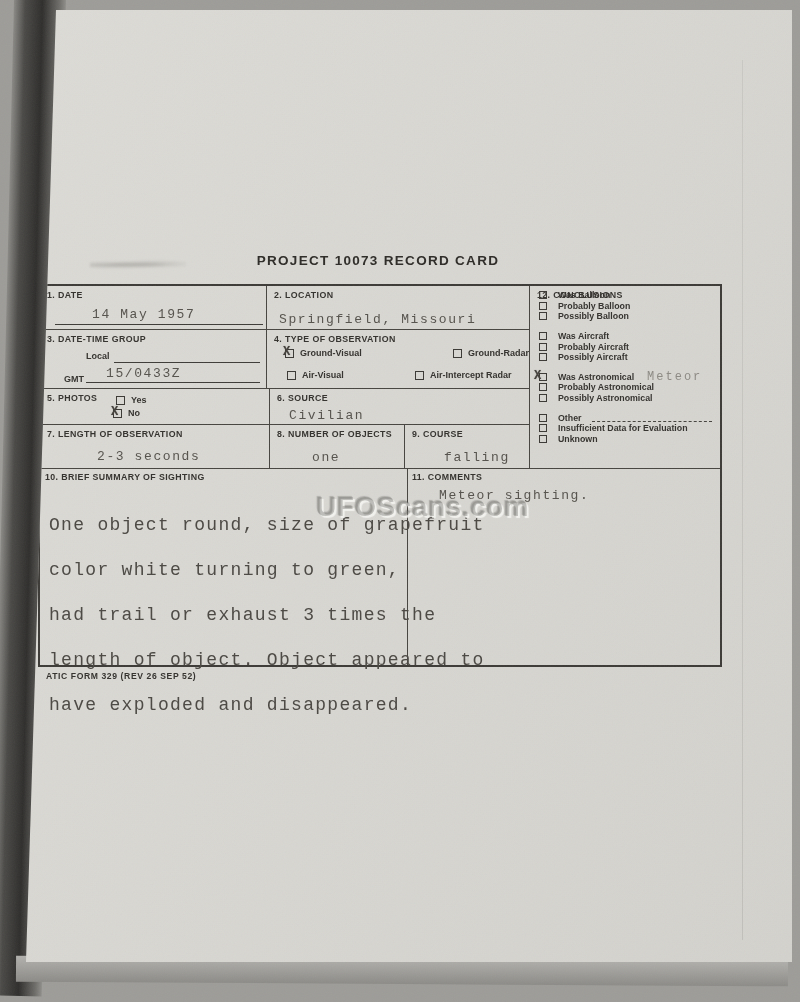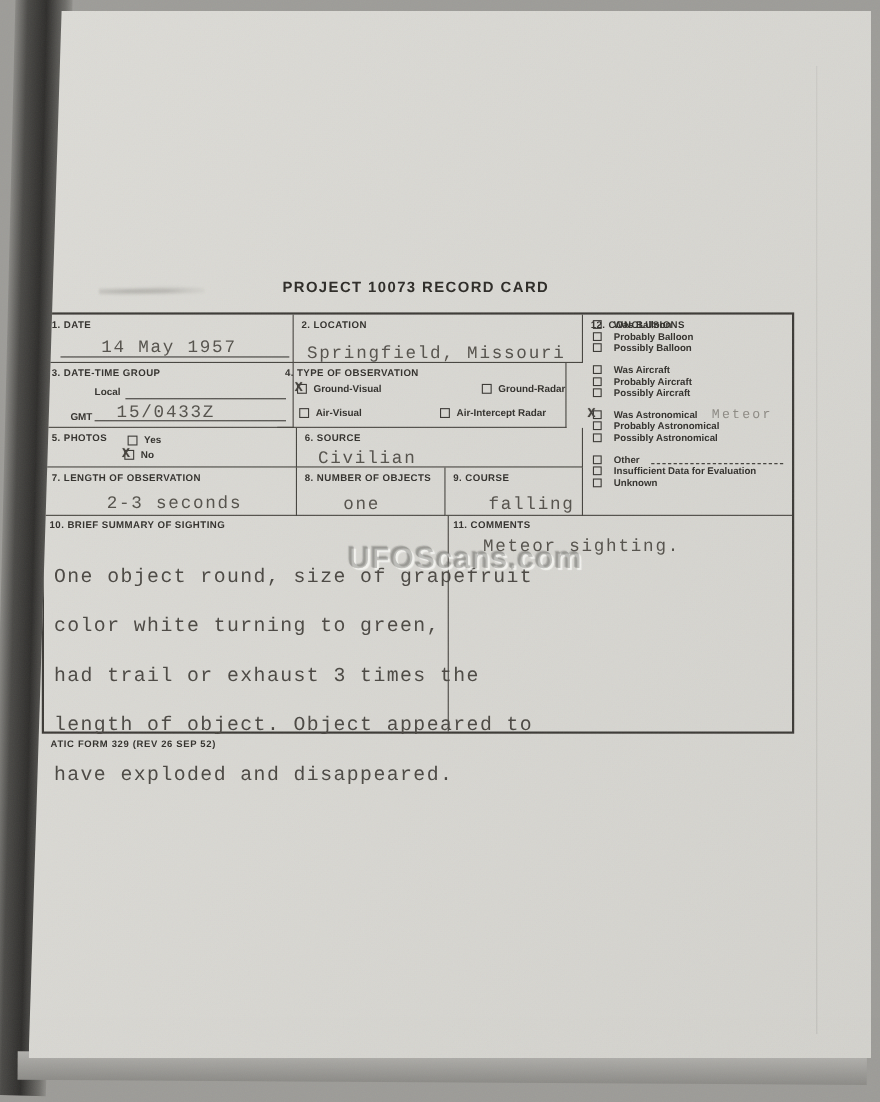--- a/index.html
+++ b/index.html
@@ -25,21 +25,21 @@
   .title{position:absolute;left:12px;top:243px;width:680px;margin:0;text-align:center;
     font-size:13.5px;font-weight:bold;letter-spacing:1.3px;color:#2d2b27;}
 
   .card{position:absolute;left:12px;top:274px;width:680px;height:379px;border:2px solid #3c3a36;}
   .cell{position:absolute;box-sizing:border-box;}
   .br{border-right:1.5px solid #46443f;}
   .bb{border-bottom:1.5px solid #46443f;}
 
   .lbl{position:absolute;left:7px;top:4px;font-size:8.8px;font-weight:bold;letter-spacing:.4px;
     color:#33312d;white-space:nowrap;}
-  .tw{position:absolute;font-family:"Liberation Mono",monospace;font-size:16px;letter-spacing:1.6px;
+  .tw{position:absolute;font-family:"Liberation Mono",monospace;font-size:13px;letter-spacing:1.6px;
     color:#55524c;white-space:pre;}
   .uline{position:absolute;border-bottom:1.3px solid #3d3b37;height:0;}
 
   .opt{position:absolute;display:flex;align-items:center;gap:6px;font-size:9px;font-weight:bold;
     color:#33312d;white-space:nowrap;}
   .box{position:relative;display:inline-block;width:7px;height:7px;border:1.3px solid #3a3834;flex:0 0 auto;}
   .mark{position:absolute;left:-3px;top:-5px;font-family:"Liberation Mono",monospace;font-size:12px;
     font-weight:bold;color:#44413c;letter-spacing:0;text-shadow:0 0 1px rgba(60,58,54,.6);}
 
   .concl-list{position:absolute;left:9px;top:4px;right:5px;}
@@ -95,21 +95,21 @@
           <span>Local</span>
         </div>
         <div class="uline" style="left:74px;top:32px;width:146px;"></div>
         <div class="opt" style="left:24px;top:44px;">
           <span>GMT</span>
         </div>
         <div class="tw" style="left:66px;top:36px;">15/0433Z</div>
         <div class="uline" style="left:46px;top:52px;width:174px;"></div>
       </div>
 
-      <div class="cell br bb" style="left:212px;top:44px;width:263px;height:59px;">
+      <div class="cell br bb" style="left:227px;top:44px;width:263px;height:59px;">
         <div class="lbl">4. TYPE OF OBSERVATION</div>
         <div class="opt" style="left:18px;top:18px;">
           <span class="box">
               <span class="mark">X</span>
             </span>
           <span>Ground-Visual</span>
         </div>
         <div class="opt" style="left:148px;top:18px;padding-left:38px;">
           <span class="box">
               <span class="mark"></span>

